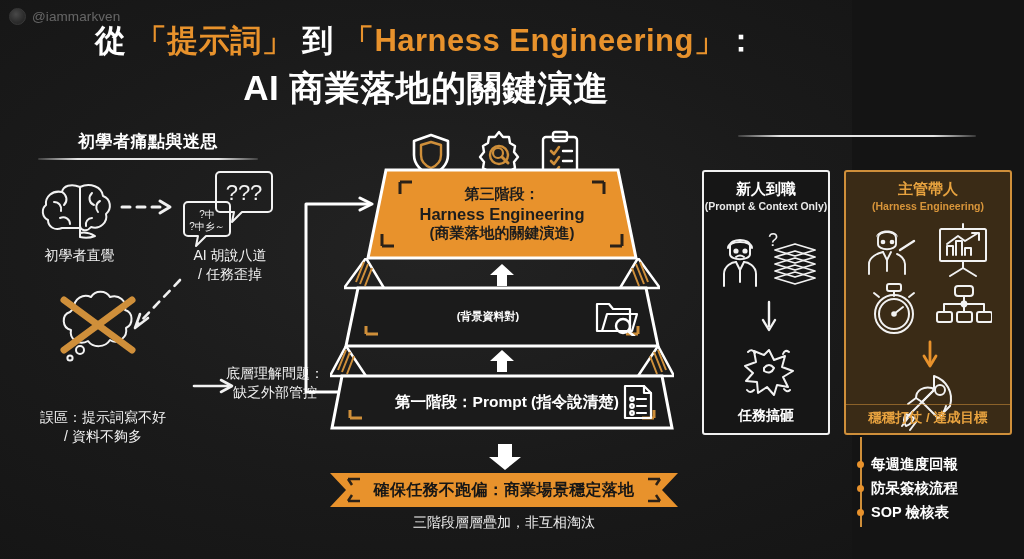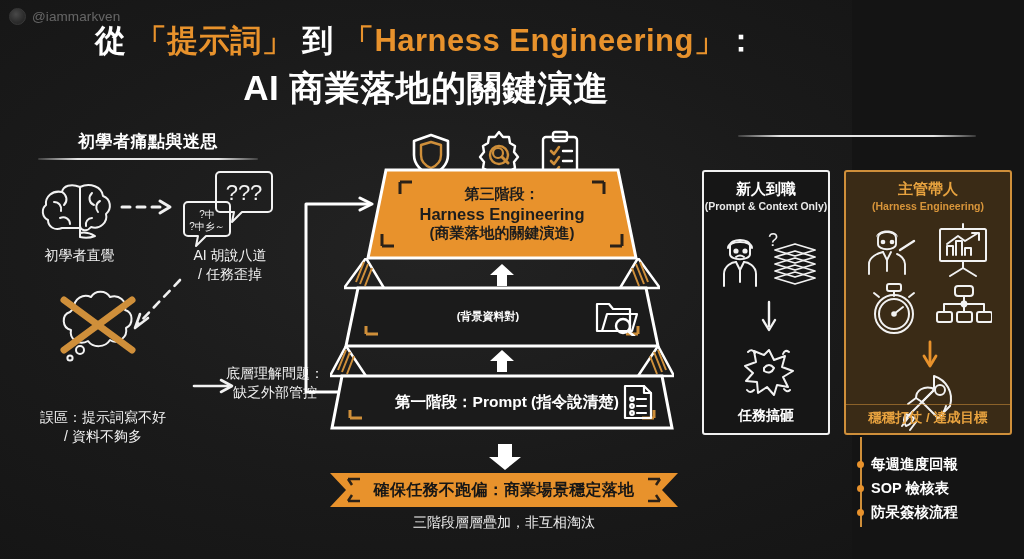--- a/index.html
+++ b/index.html
@@ -478,21 +478,21 @@
   </div>
 
   <div id="bullets-stem"></div>
   <div id="bullets">
     <div class="row">
       <span class="dot"></span>
       <span class="bt">每週進度回報</span>
     </div>
     <div class="row">
       <span class="dot"></span>
-      <span class="bt">SOP 檢核表</span>
+      <span class="bt">防呆簽核流程</span>
     </div>
     <div class="row">
       <span class="dot"></span>
-      <span class="bt">防呆簽核流程</span>
+      <span class="bt">SOP 檢核表</span>
     </div>
   </div>
 
 </div>
 
 </body></html>

